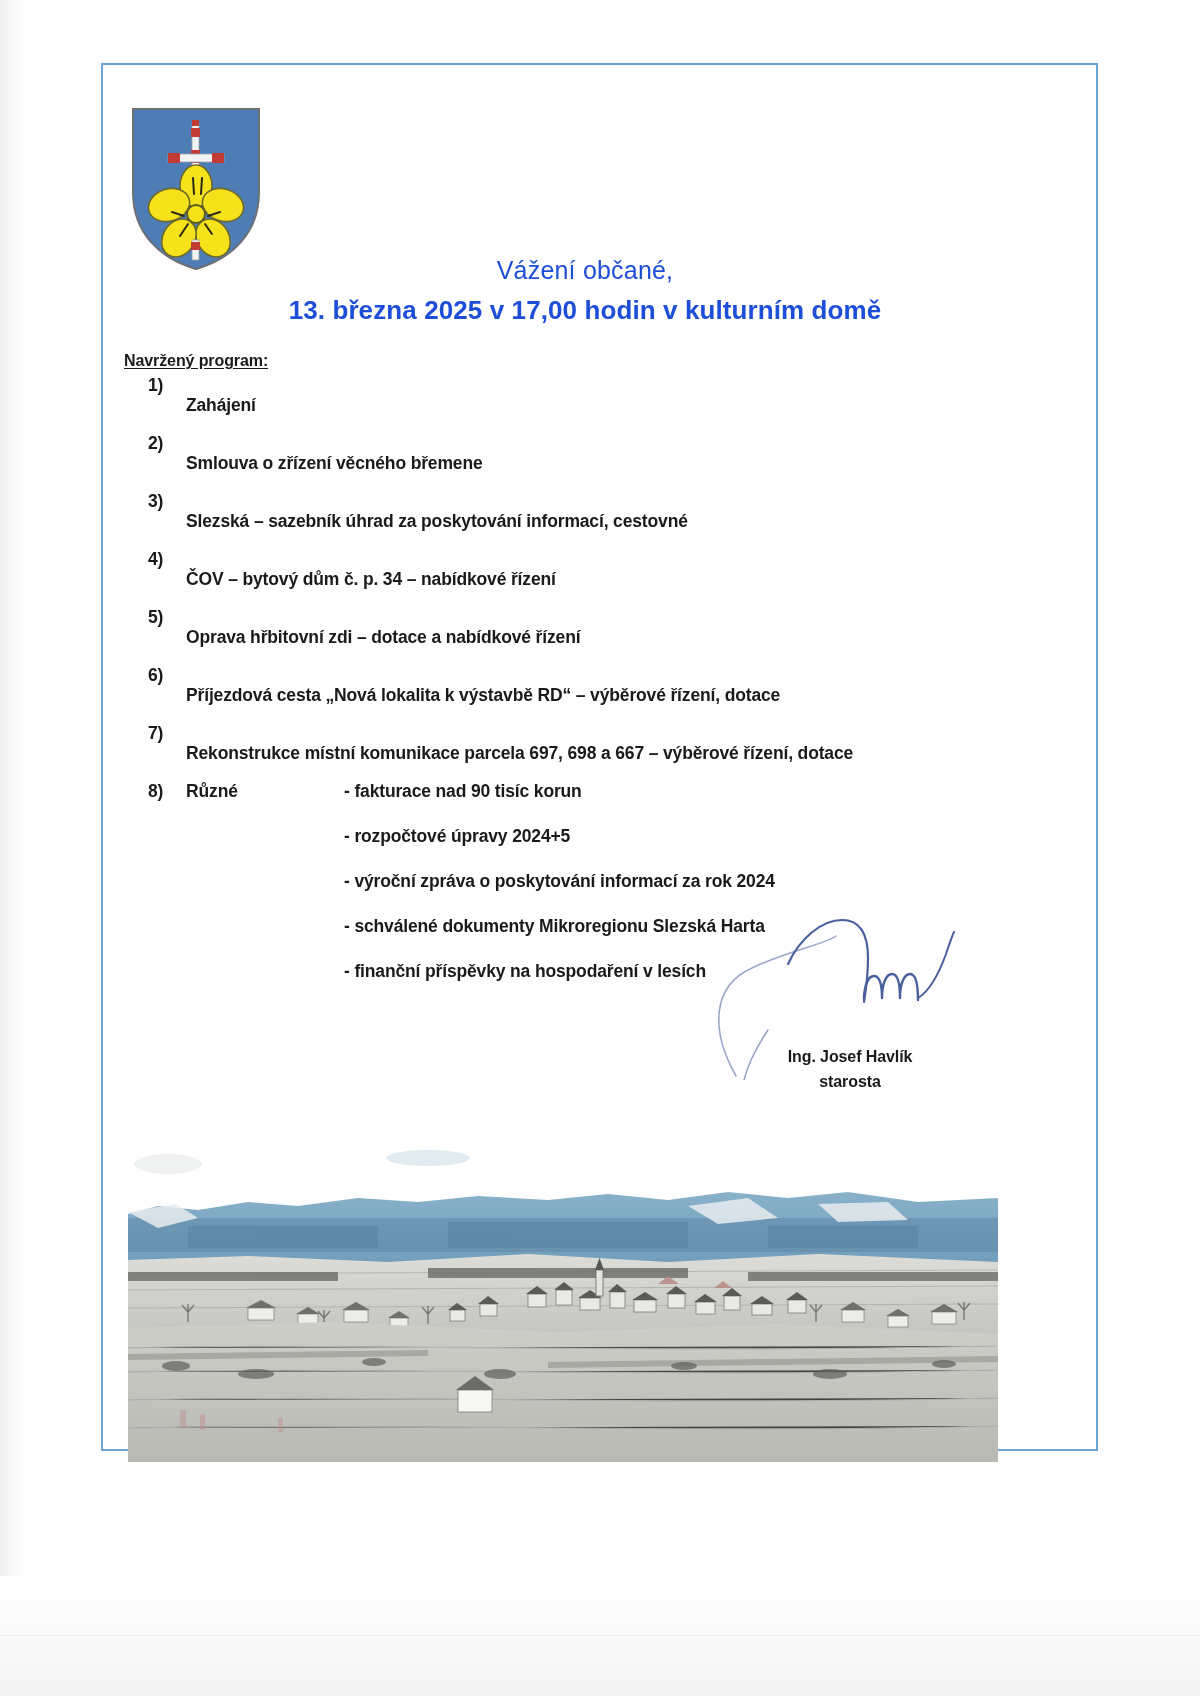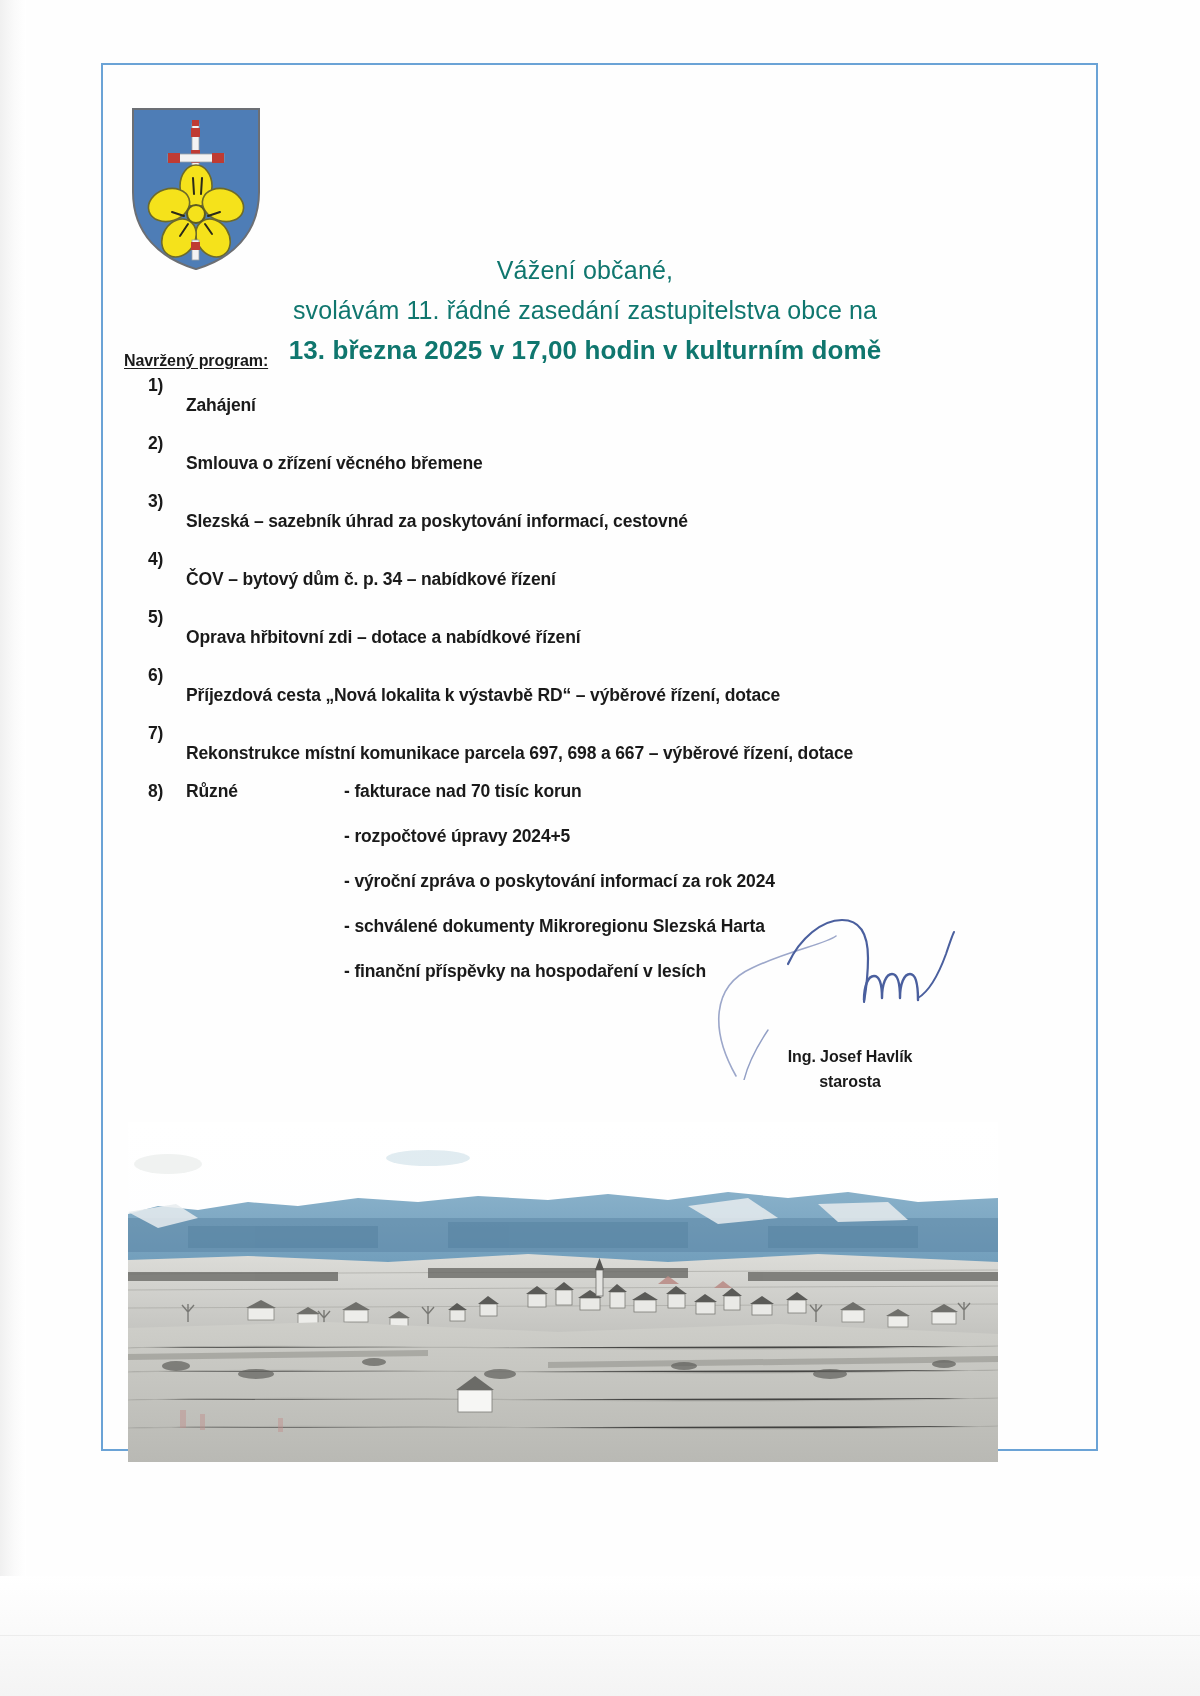--- a/index.html
+++ b/index.html
@@ -73,21 +73,21 @@
     height: 166px;
   }
 
   
   .heading-block {
     position: absolute;
     left: 190px;
     top: 250px;
     width: 790px;
     text-align: center;
-    color: #0f766e;
+    color: #1d4ed8;
   }
   .heading-line-1 {
     font-size: 25px;
     line-height: 40px;
     letter-spacing: 0.2px;
     font-weight: 400;
   }
   .heading-line-2 {
     font-size: 25px;
     line-height: 40px;
@@ -264,21 +264,20 @@
         </g>
 
         <rect x="62" y="134" width="7" height="20" fill="#f3f3f3" stroke="#9aa0a6" stroke-width="0.8"></rect>
         <rect x="61" y="136" width="9" height="8" fill="#bf3b33"></rect>
       </g>
     </svg>
   </div>
 
   <div class="heading-block">
     <div class="heading-line-1">Vážení občané,</div>
-    <div class="heading-line-2">svolávám 11. řádné zasedání zastupitelstva obce na</div>
     <div class="heading-line-3">13. března 2025 v 17,00 hodin v kulturním domě</div>
   </div>
 
   <div class="program-heading">Navržený program:</div>
 
   <ol class="program-list">
 
     <li class="program-item">
       <span class="program-num">1)</span>
       <span class="program-text">Zahájení</span>
@@ -311,21 +310,21 @@
 
     <li class="program-item">
       <span class="program-num">7)</span>
       <span class="program-text">Rekonstrukce místní  komunikace parcela 697, 698 a 667 – výběrové řízení, dotace</span>
     </li>
 
     <li class="program-item-with-sub">
       <span class="program-num">8)</span>
       <span class="program-num" style="width:130px;flex:0 0 130px;">Různé</span>
       <span class="sub-column">
-        <span class="sub-item" style="display:block;">- fakturace nad 70 tisíc korun</span>
+        <span class="sub-item" style="display:block;">- fakturace nad 90 tisíc korun</span>
         <span class="sub-item" style="display:block;">- rozpočtové úpravy 2024+5</span>
         <span class="sub-item" style="display:block;">- výroční zpráva o poskytování informací za rok 2024</span>
         <span class="sub-item" style="display:block;">- schválené dokumenty Mikroregionu Slezská Harta</span>
         <span class="sub-item" style="display:block;">- finanční příspěvky na hospodaření v lesích</span>
       </span>
     </li>
   </ol>
 
   <div class="signature-area">
     <svg class="signature-svg" width="360" height="200" viewBox="0 0 360 200" xmlns="http://www.w3.org/2000/svg">

